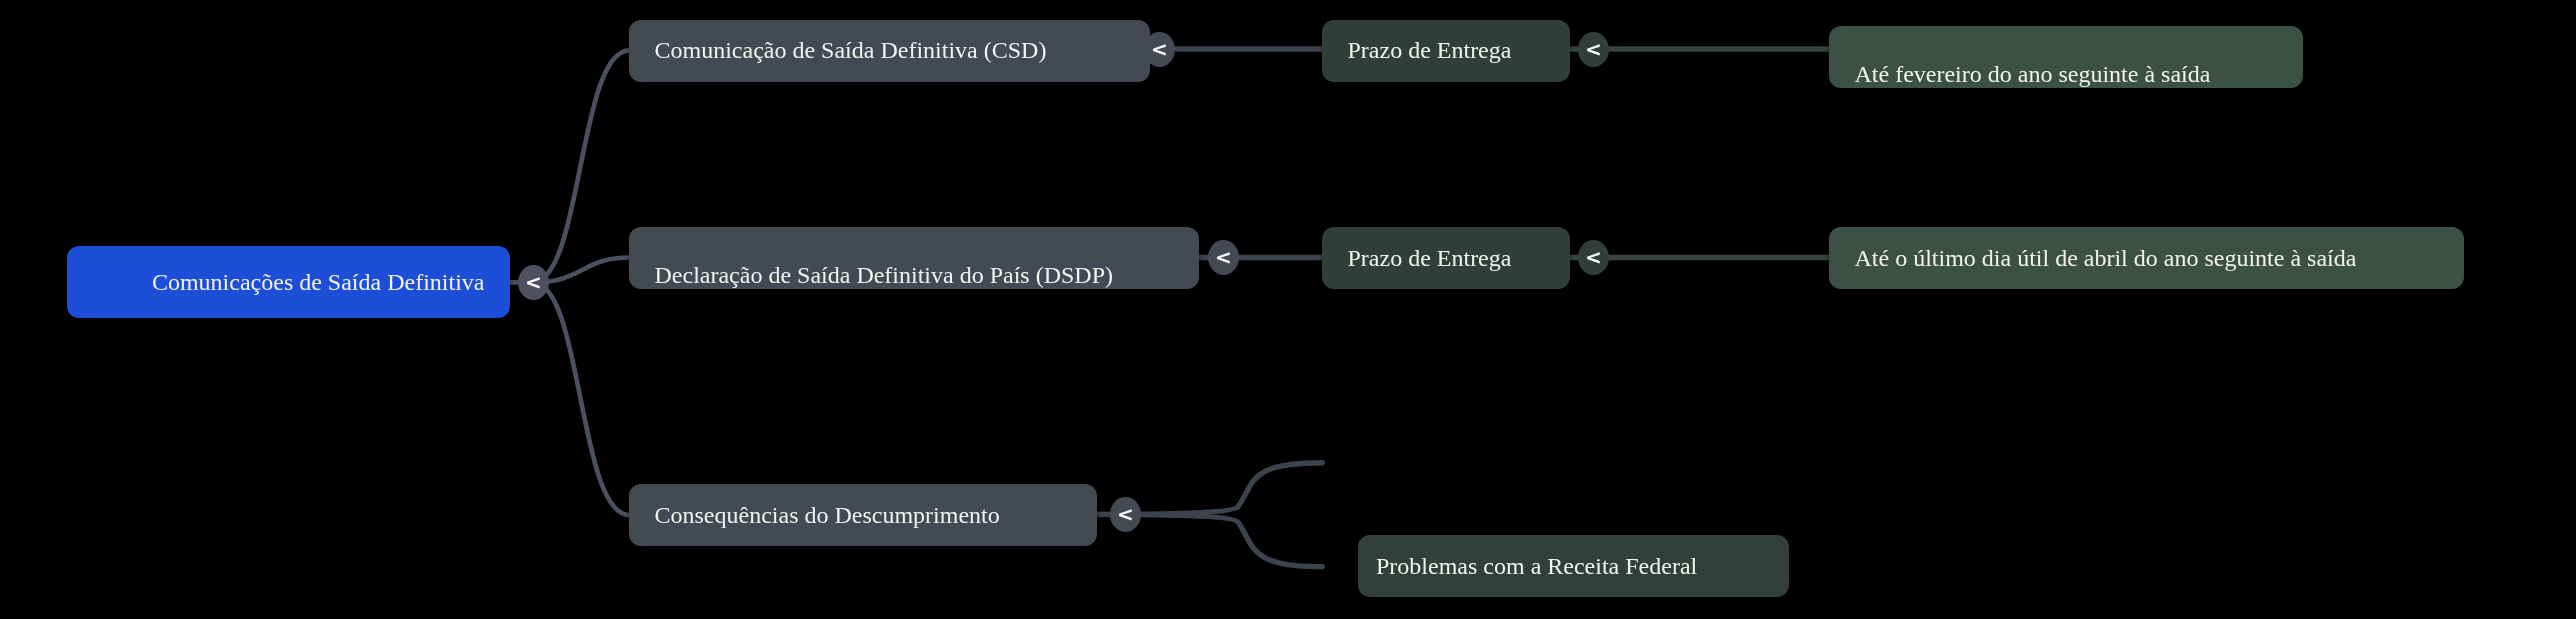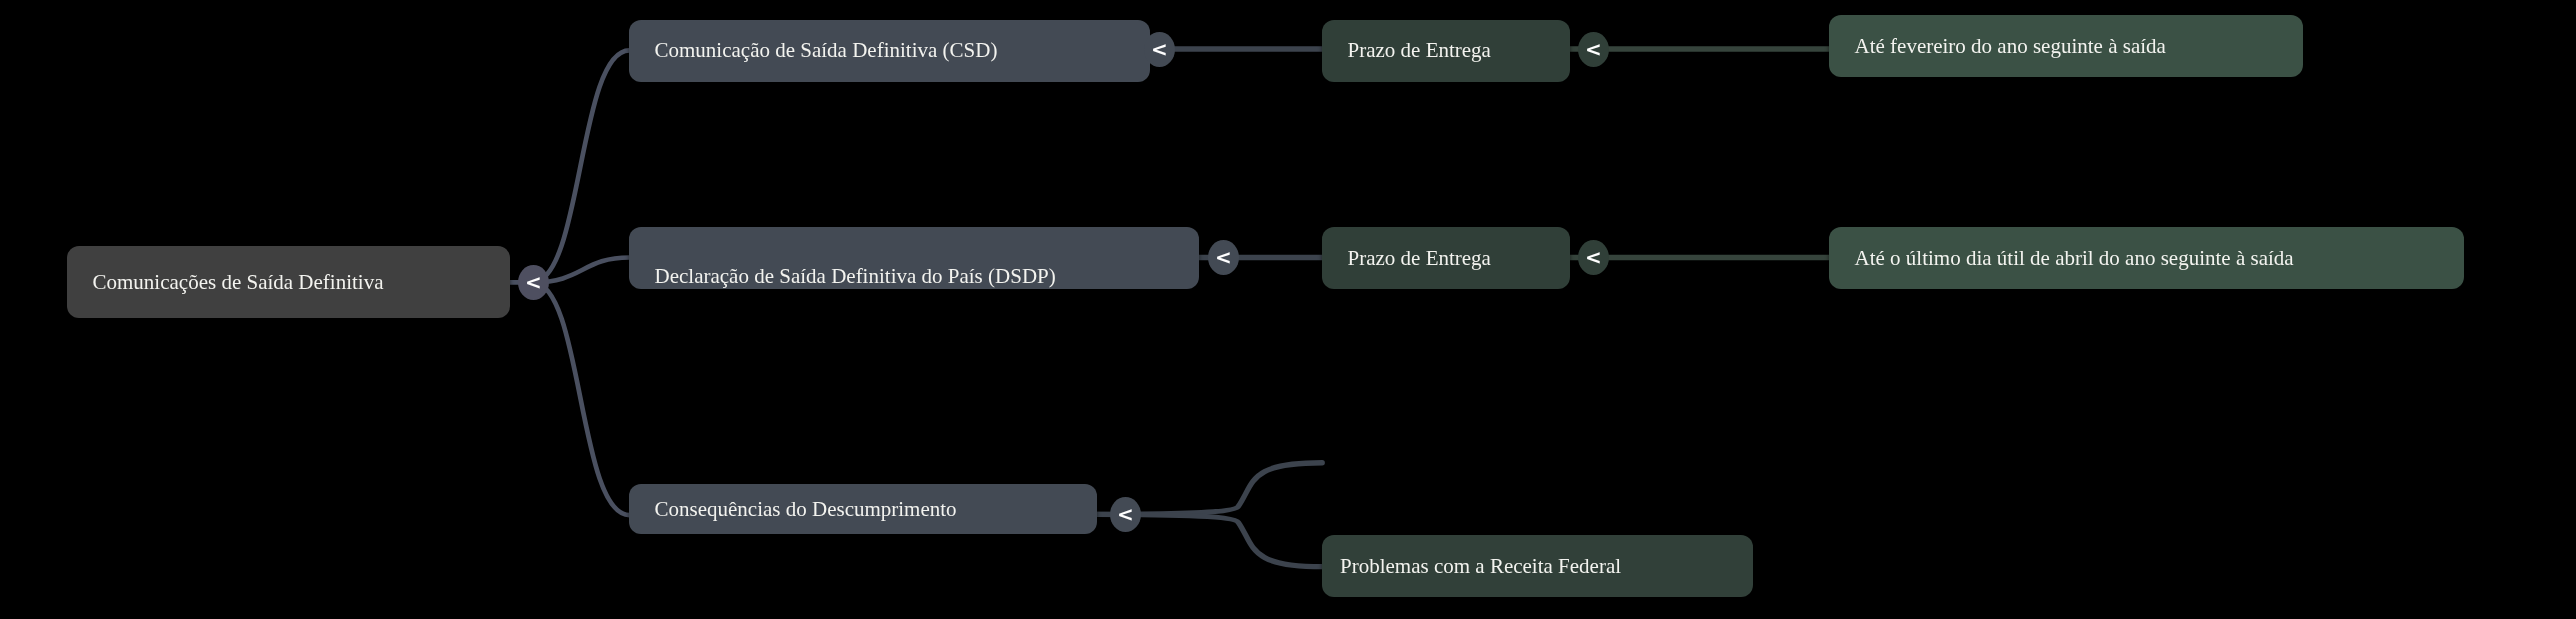--- a/index.html
+++ b/index.html
@@ -19,35 +19,35 @@
   }
   .node {
     position: absolute;
     z-index: 2;
     display: flex;
     align-items: center;
     box-sizing: border-box;
     padding: 0 25.5px;
     border-radius: 12px;
     color: #f3f3ef;
-    font-size: 21px;
+    font-size: 24px;
     white-space: nowrap;
     box-shadow: 0 1.3px 4px rgba(0,0,0,0.55);
     cursor: default;
   }
-  .node--root   { left: 67px;  top: 246px; width: 443px; height: 72px; background: #404040; }
+  .node--root   { left: 67px;  top: 246px; width: 443px; height: 72px; background: #1d4ed8; justify-content: flex-end; }
   .node--b1     { left: 629px;  top: 19.5px;  width: 521px; height: 62px;  background: #434a54; }
   .node--b1c    { left: 1322px; top: 19.5px;  width: 248px; height: 62px;  background: #303f38; }
-  .node--b1leaf { left: 1829px; top: 15px;  width: 474px; height: 62px;  background: #3b5145; }
+  .node--b1leaf { left: 1829px; top: 26px;  width: 474px; height: 62px;  background: #3b5145; align-items: flex-end; }
   .node--b2     { left: 629px;  top: 227px; width: 570px; height: 62px;  background: #434a54; align-items: flex-end; }
   .node--b2c    { left: 1322px; top: 227px; width: 248px; height: 62px;  background: #303f38; }
   .node--b2leaf { left: 1829px; top: 227px; width: 635px; height: 62px;  background: #3b5145; }
-  .node--b3     { left: 629px;  top: 484px; width: 468px; height: 50px;  background: #434a54; }
+  .node--b3     { left: 629px;  top: 484px; width: 468px; height: 62px;  background: #434a54; }
   .node--b3m    { left: 1322px; top: 432px; width: 120px; height: 62px;  background: #314039; }
-  .node--b3p    { left: 1322px; top: 535px; width: 431px; height: 62px;  background: #314039; padding-left: 18px; }
+  .node--b3p    { left: 1358px; top: 535px; width: 431px; height: 62px;  background: #314039; padding-left: 18px; }
 
   .collapse-btn {
     position: absolute;
     z-index: 3;
     width: 31px;
     height: 35px;
     border-radius: 50%;
     display: flex;
     align-items: center;
     justify-content: center;

